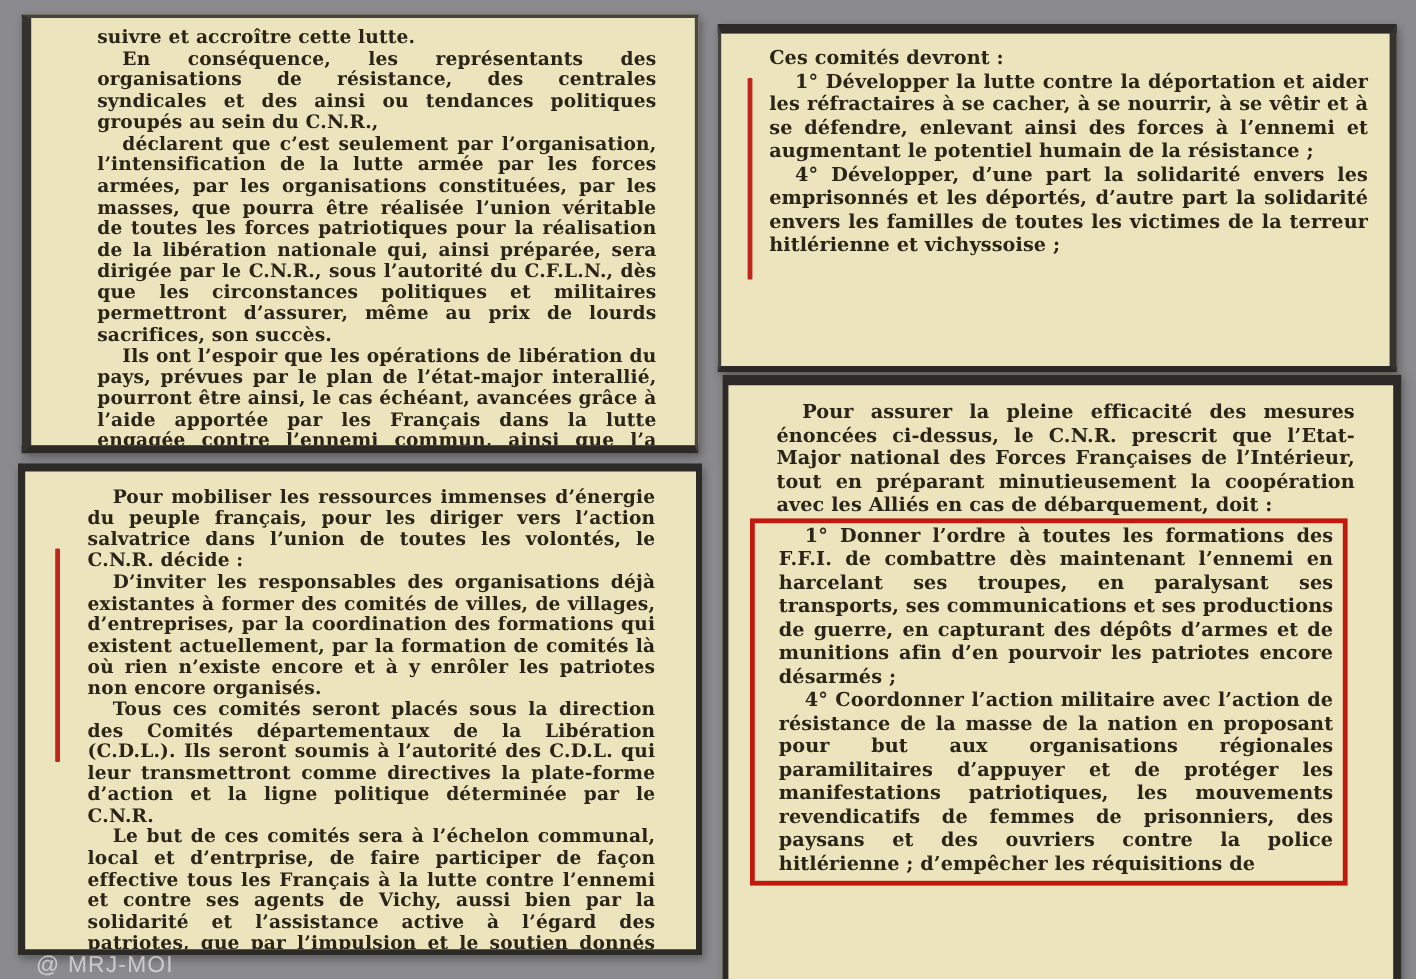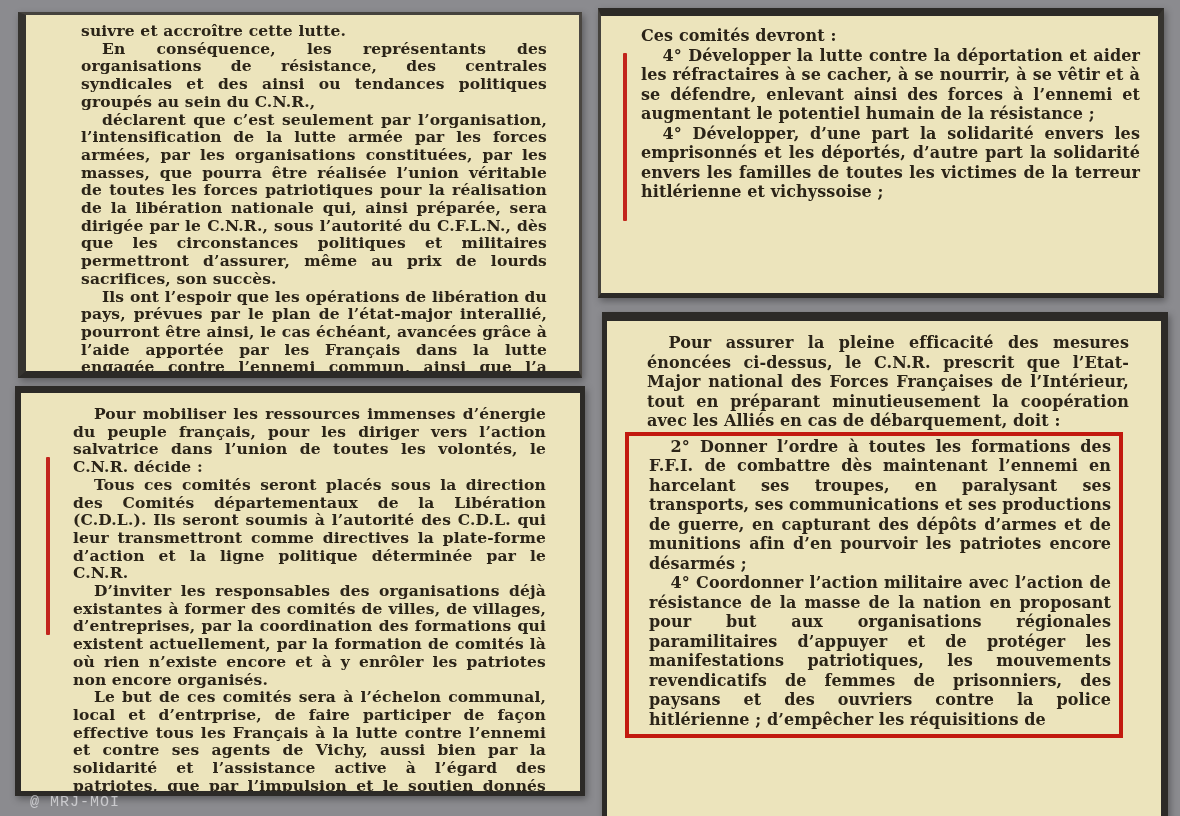--- a/index.html
+++ b/index.html
@@ -30,21 +30,21 @@
     border-left: 8px solid #35332f; border-bottom: 7px solid #2c2a27;
     border-top: 3px solid #45423d; border-right: 3px solid #4a4641;
     padding: 7px 32px 6px 55px;
   }
   #clip-bl {
     left: 15px; top: 386px; width: 570px; height: 410px;
     border: 5px solid #2c2a27; border-top-width: 7px; border-left-width: 6px;
     padding: 12px 34px 2px 52px;
   }
   #clip-tr {
-    left: 598px; top: 8px; width: 566px; height: 290px;
+    left: 598px; top: 20px; width: 566px; height: 290px;
     border-top: 8px solid #2c2a27; border-right: 6px solid #35332f;
     border-left: 3px solid #45423d; border-bottom: 5px solid #2c2a27;
     padding: 10px 18px 8px 40px;
   }
   #clip-br {
     left: 602px; top: 312px; width: 566px; height: 620px;
     border: 5px solid #2c2a27; border-top-width: 9px; border-right-width: 7px;
     padding: 12px 28px 6px 18px;
   }
   #clip-br .inner-text { padding-left: 22px; padding-right: 4px; }
@@ -67,54 +67,54 @@
     float: right;
     font-family: "DejaVu Sans", sans-serif;
     font-size: 14px;
     line-height: 19px;
     margin-right: 28px;
   }
   .watermark {
     position: absolute;
     left: 30px; top: 794px;
     color: rgba(225,225,228,0.75);
-    font-family: Liberation Mono, monospace;
-    font-size: 15px;
+    font-family: Liberation Sans, sans-serif;
+    font-size: 19px;
     letter-spacing: 1px;
   }
 </style>
 </head>
 <body>
 
 <div id="clip-tl" class="clip left-col">
   <p class="noindent">suivre et accroître cette lutte.</p>
   <p>En conséquence, les représentants des organisations de résistance, des centrales syndicales et des ainsi ou tendances politiques groupés au sein du C.N.R.,</p>
   <p>déclarent que c’est seulement par l’organisation, l’intensification de la lutte armée par les forces armées, par les organisations constituées, par les masses, que pourra être réalisée l’union véritable de toutes les forces patriotiques pour la réalisation de la libération nationale qui, ainsi préparée, sera dirigée par le C.N.R., sous l’autorité du C.F.L.N., dès que les circonstances politiques et militaires permettront d’assurer, même au prix de lourds sacrifices, son succès.</p>
   <p>Ils ont l’espoir que les opérations de libération du pays, prévues par le plan de l’état-major interallié, pourront être ainsi, le cas échéant, avancées grâce à l’aide apportée par les Français dans la lutte engagée contre l’ennemi commun, ainsi que l’a montré l’exemple glorieux des patriotes corses.</p>
 
 </div>
 
 <div id="clip-bl" class="clip left-col">
   <div id="redline-bl" class="red-vline"></div>
   <p>Pour mobiliser les ressources immenses d’énergie du peuple français, pour les diriger vers l’action salvatrice dans l’union de toutes les volontés, le C.N.R. décide :</p>
+  <p>D’inviter les responsables des organisations déjà existantes à former des comités de villes, de villages, d’entreprises, par la coordination des formations qui existent actuellement, par la formation de comités là où rien n’existe encore et à y enrôler les patriotes non encore organisés.</p>
   <p>Tous ces comités seront placés sous la direction des Comités départementaux de la Libération (C.D.L.). Ils seront soumis à l’autorité des C.D.L. qui leur transmettront comme directives la plate-forme d’action et la ligne politique déterminée par le C.N.R.</p>
-  <p>D’inviter les responsables des organisations déjà existantes à former des comités de villes, de villages, d’entreprises, par la coordination des formations qui existent actuellement, par la formation de comités là où rien n’existe encore et à y enrôler les patriotes non encore organisés.</p>
   <p>Le but de ces comités sera à l’échelon communal, local et d’entrprise, de faire participer de façon effective tous les Français à la lutte contre l’ennemi et contre ses agents de Vichy, aussi bien par la solidarité et l’assistance active à l’égard des patriotes, que par l’impulsion et le soutien donnés aux revendications vitales de notre peuple. Par dessus tout, leur tâche essentielle sera de mobiliser et d’entraîner les Français qu’ils auront su grouper à l’action armée pour la libération.</p>
 </div>
 
 <div id="clip-tr" class="clip right-col">
   <div id="redline-tr" class="red-vline"></div>
   <p class="noindent">Ces comités devront :</p>
-  <p>4° Développer la lutte contre la déportation et aider les réfractaires à se cacher, à se nourrir, à se vêtir et à se défendre, enlevant ainsi des forces à l’ennemi et augmentant le potentiel humain de la résistance ;</p>
+  <p>1° Développer la lutte contre la déportation et aider les réfractaires à se cacher, à se nourrir, à se vêtir et à se défendre, enlevant ainsi des forces à l’ennemi et augmentant le potentiel humain de la résistance ;</p>
   <p>4° Développer, d’une part la solidarité envers les emprisonnés et les déportés, d’autre part la solidarité envers les familles de toutes les victimes de la terreur hitlérienne et vichyssoise ;</p>
 </div>
 
 <div id="clip-br" class="clip right-col">
   <div class="inner-text">
     <p>Pour assurer la pleine efficacité des mesures énoncées ci-dessus, le C.N.R. prescrit que l’Etat-Major national des Forces Françaises de l’Intérieur, tout en préparant minutieusement la coopération avec les Alliés en cas de débarquement, doit :</p>
   </div>
   <div class="red-box">
-    <p>2° Donner l’ordre à toutes les formations des F.F.I. de combattre dès maintenant l’ennemi en harcelant ses troupes, en paralysant ses transports, ses communications et ses productions de guerre, en capturant des dépôts d’armes et de munitions afin d’en pourvoir les patriotes encore désarmés ;</p>
+    <p>1° Donner l’ordre à toutes les formations des F.F.I. de combattre dès maintenant l’ennemi en harcelant ses troupes, en paralysant ses transports, ses communications et ses productions de guerre, en capturant des dépôts d’armes et de munitions afin d’en pourvoir les patriotes encore désarmés ;</p>
     <p>4° Coordonner l’action militaire avec l’action de résistance de la masse de la nation en proposant pour but aux organisations régionales paramilitaires d’appuyer et de protéger les manifestations patriotiques, les mouvements revendicatifs de femmes de prisonniers, des paysans et des ouvriers contre la police hitlérienne ; d’empêcher les réquisitions de</p>
   </div>
 </div>
 
 <div class="watermark">@ MRJ-MOI</div>
 
 </body></html>

